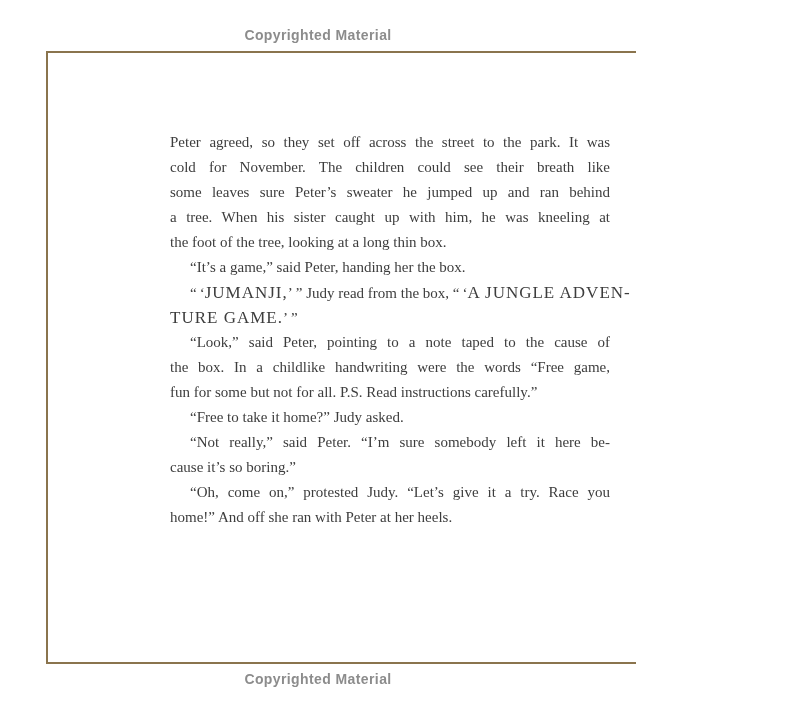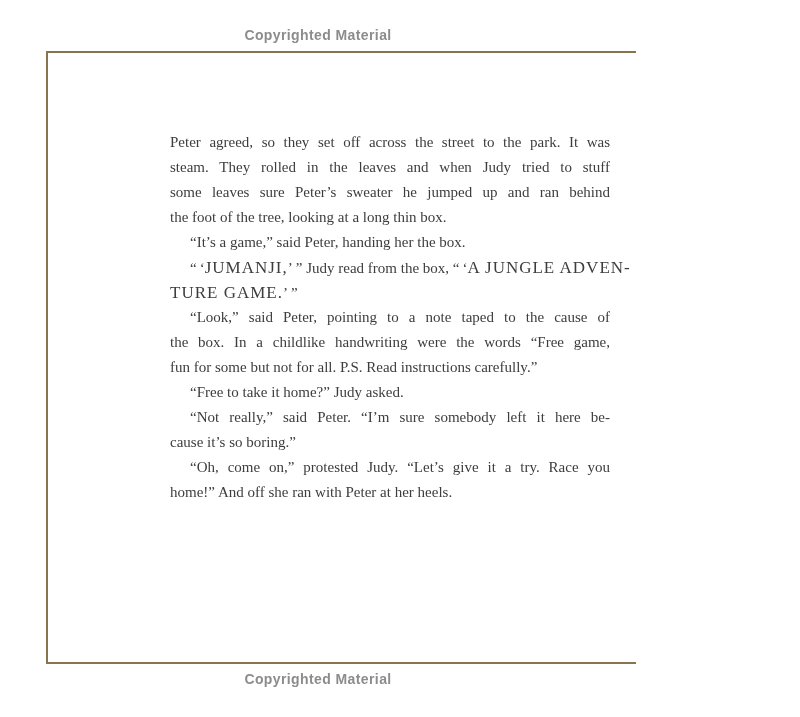--- a/index.html
+++ b/index.html
@@ -71,22 +71,23 @@
 <body>
 
 <div id="canvas" style="--bg: #ffffff; --frame-color: #8a744d; --banner-color: #8c8c8c; --text-color: #3d3d3d;">
   <div id="banner-top" class="banner">Copyrighted Material</div>
 
   <div id="page-frame"></div>
 
   <div id="book-page-text">
       <div>
         <div class="line just"><span>Peter agreed, so they set off across the street to the park. It was</span></div>
-        <div class="line just"><span>steam. They rolled in the leaves and when Judy tried to stuff</span></div>
+        <div class="line just"><span>cold for November. The children could see their breath like</span></div>
         <div class="line just"><span>some leaves sure Peter’s sweater he jumped up and ran behind</span></div>
+        <div class="line just"><span>a tree. When his sister caught up with him, he was kneeling at</span></div>
         <div class="line"><span>the foot of the tree, looking at a long thin box.</span></div>
       </div>
       <div>
         <div class="line ind"><span>“It’s a game,” said Peter, handing her the box.</span></div>
       </div>
       <div>
         <div class="line just ind"><span>“ ‘</span><span class="sc">jumanji,</span><span>’ ” Judy read from the box, “ ‘</span><span class="sc">a jungle adven-</span></div>
         <div class="line"><span class="sc">ture game.</span><span>’ ”</span></div>
       </div>
       <div>

